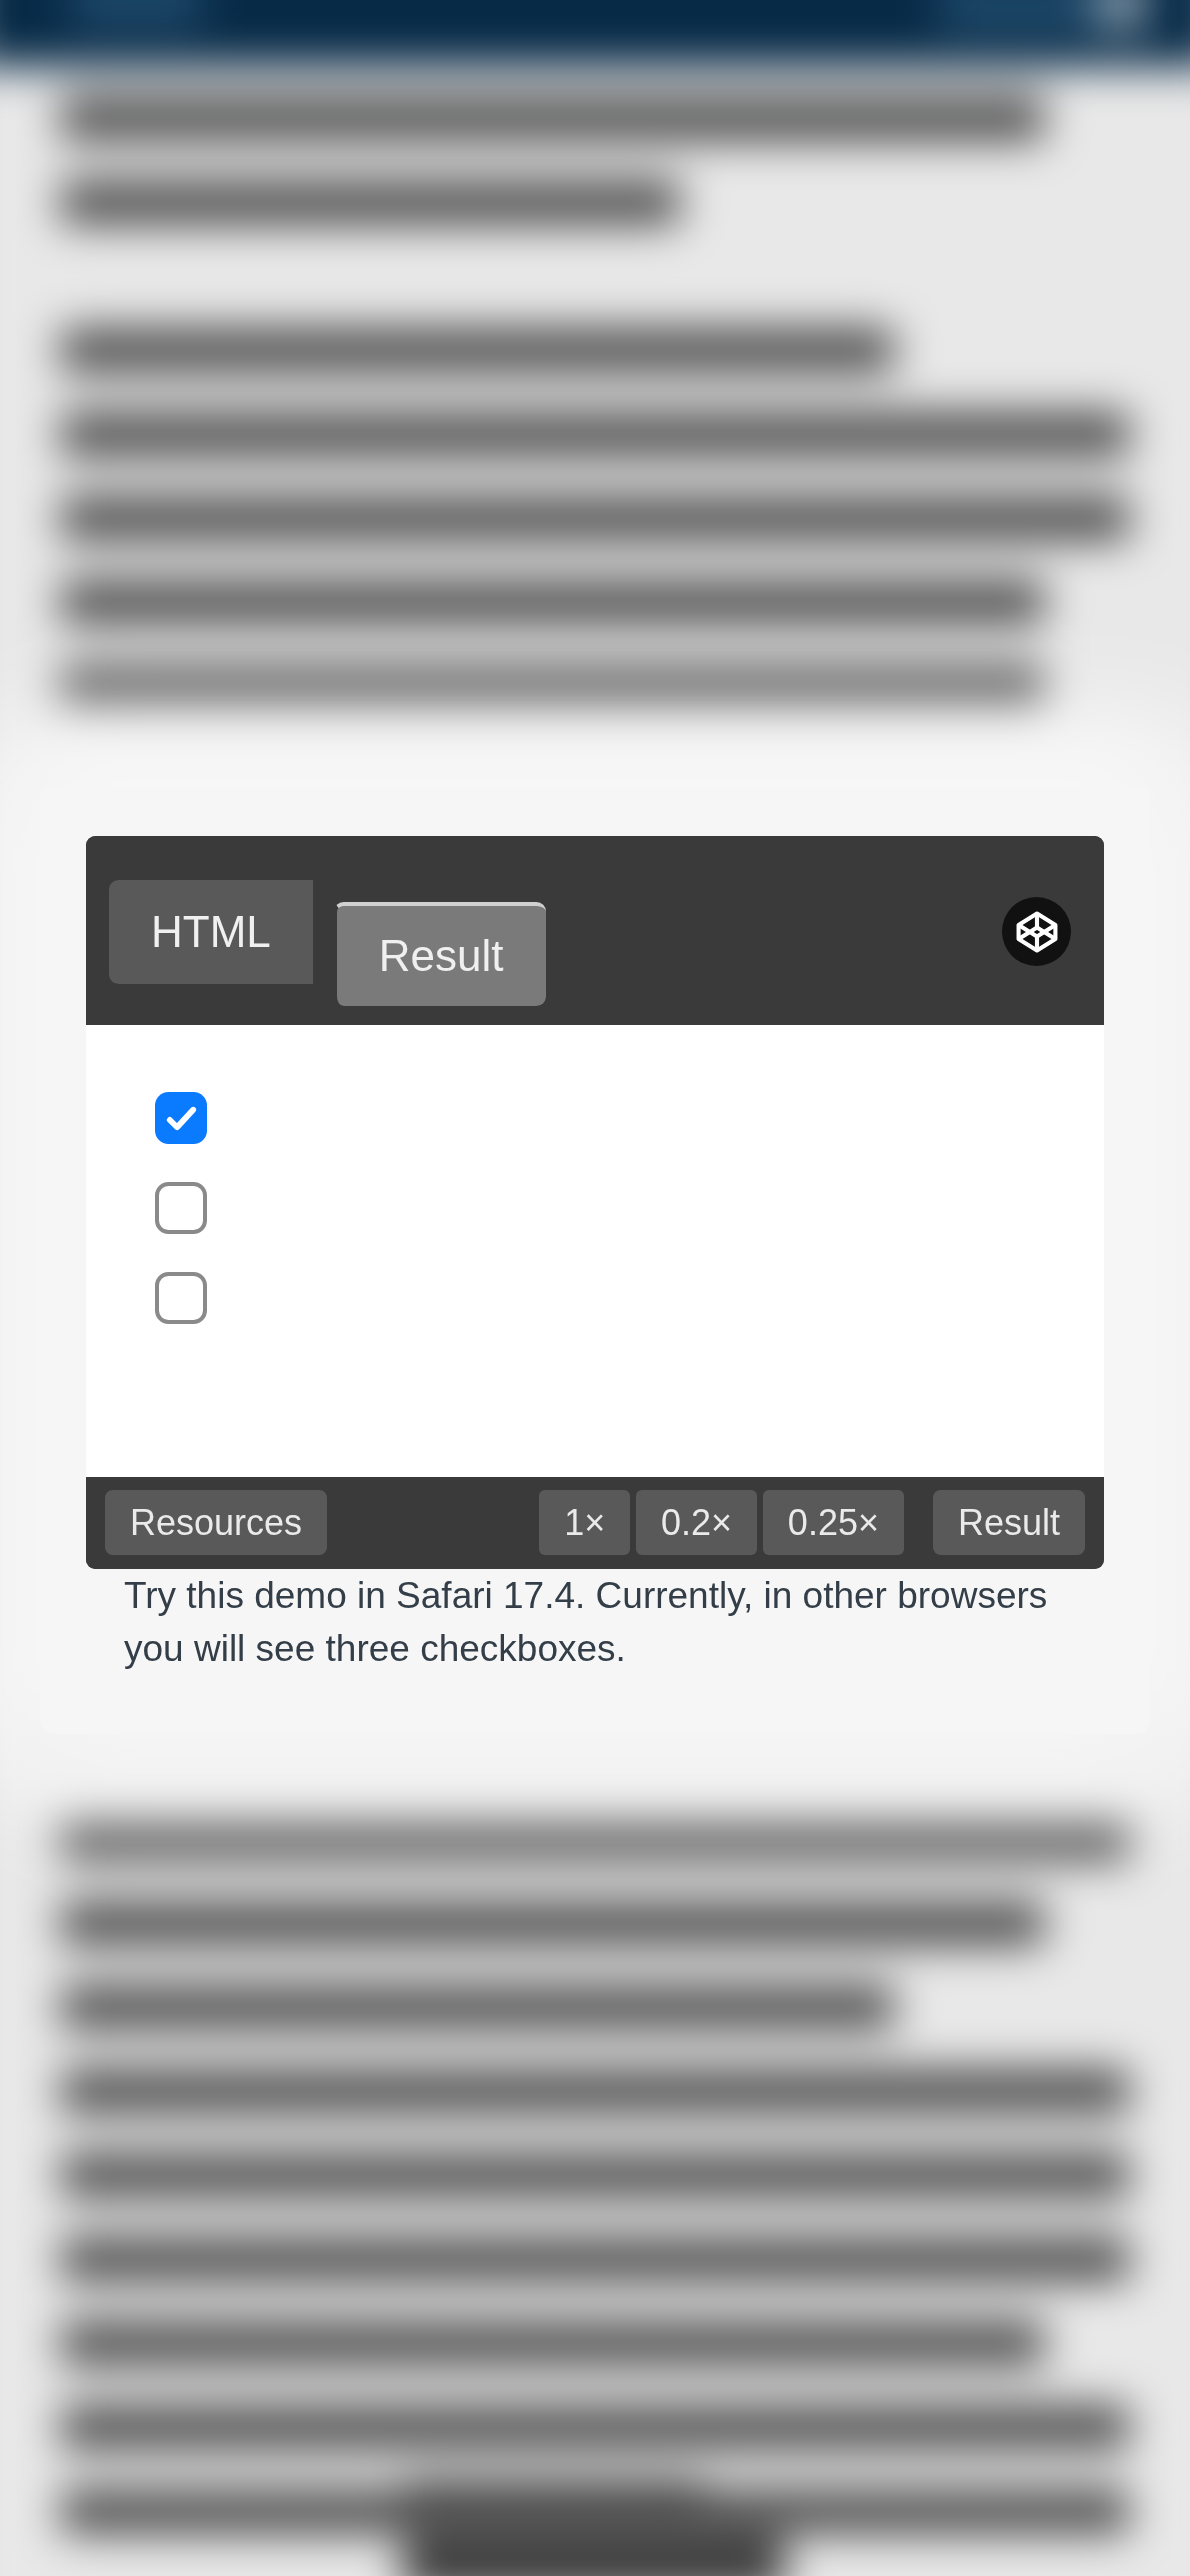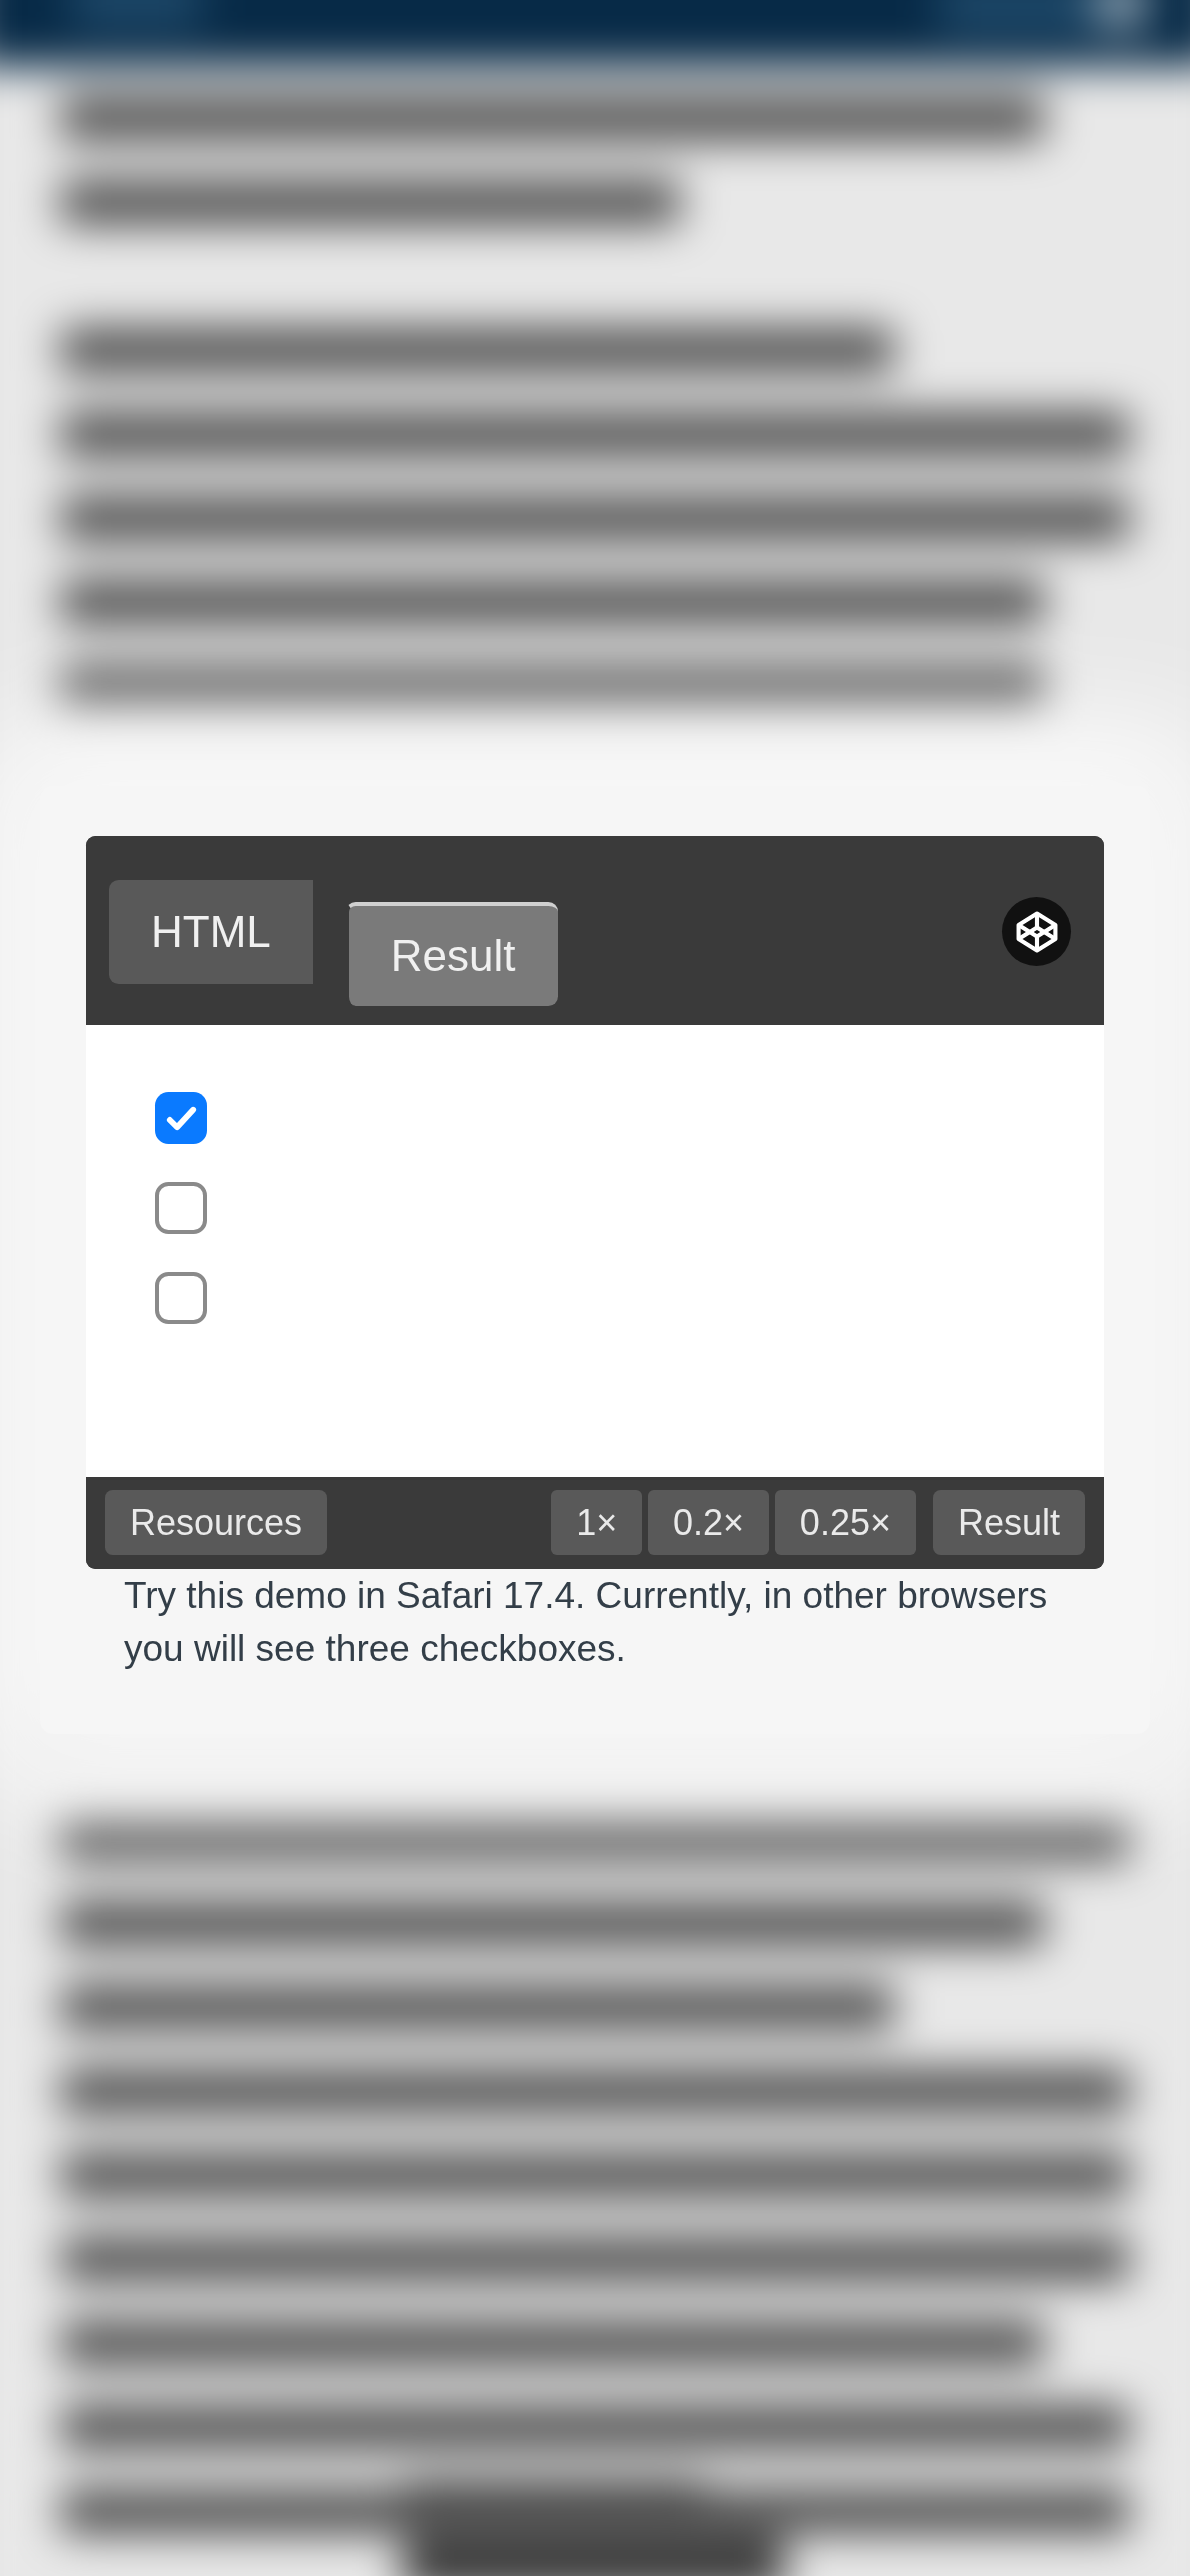--- a/index.html
+++ b/index.html
@@ -95,21 +95,21 @@
   .codepen {
     width: 100%;
     background: #3a3a3a;
     border-radius: 9.6px;
     overflow: hidden;
   }
   .cp-tabs {
     display: flex;
     align-items: center;
     padding: 21px 23px 19px 23px;
-    gap: 16px;
+    gap: 4px;
     background: #3a3a3a;
   }
   .cp-tab {
     height: 104px;
     padding: 0 42px;
     display: flex;
     align-items: center;
     justify-content: center;
     font-size: 44px;
     color: #f0f0f0;
@@ -160,21 +160,21 @@
   .cb.unchecked {
     background: #fff;
     border: 4.8px solid #8a8a8a;
   }
   .cb svg { width: 35px; height: 35px; }
 
   .cp-footer {
     display: flex;
     align-items: center;
     padding: 13.4px 19px;
-    gap: 0;
+    gap: 12px;
     background: #3a3a3a;
   }
   .cp-btn {
     background: #595959;
     color: #eaeaea;
     font-size: 36px;
     padding: 11.5px 25px;
     border-radius: 7.7px;
     border: none;
     cursor: pointer;

